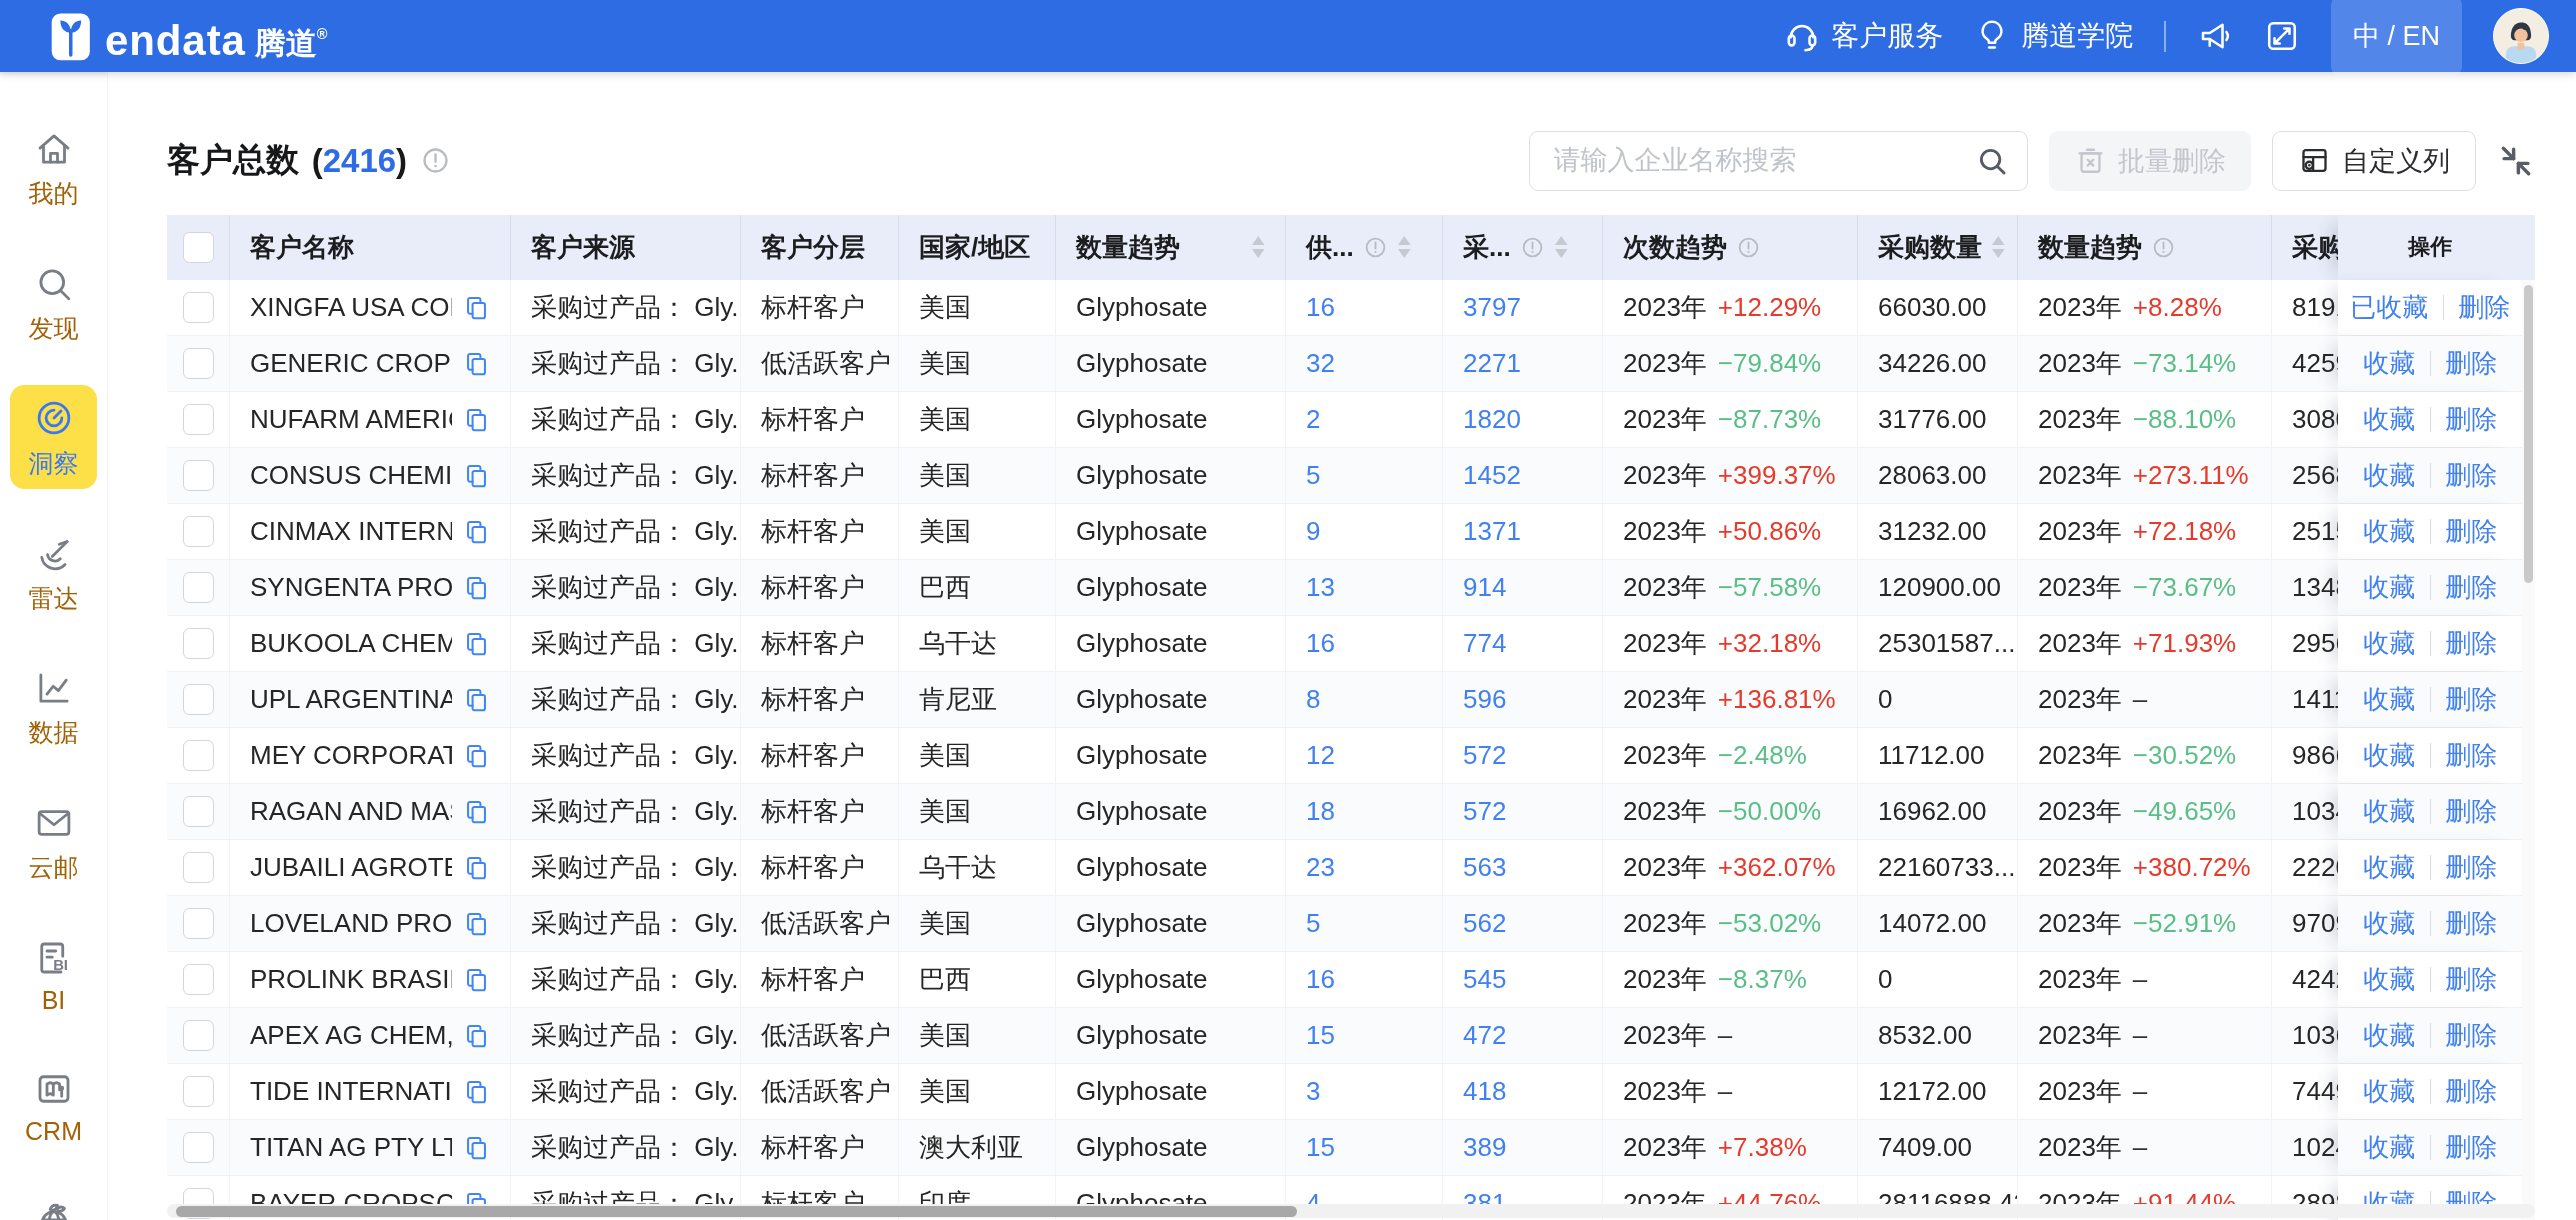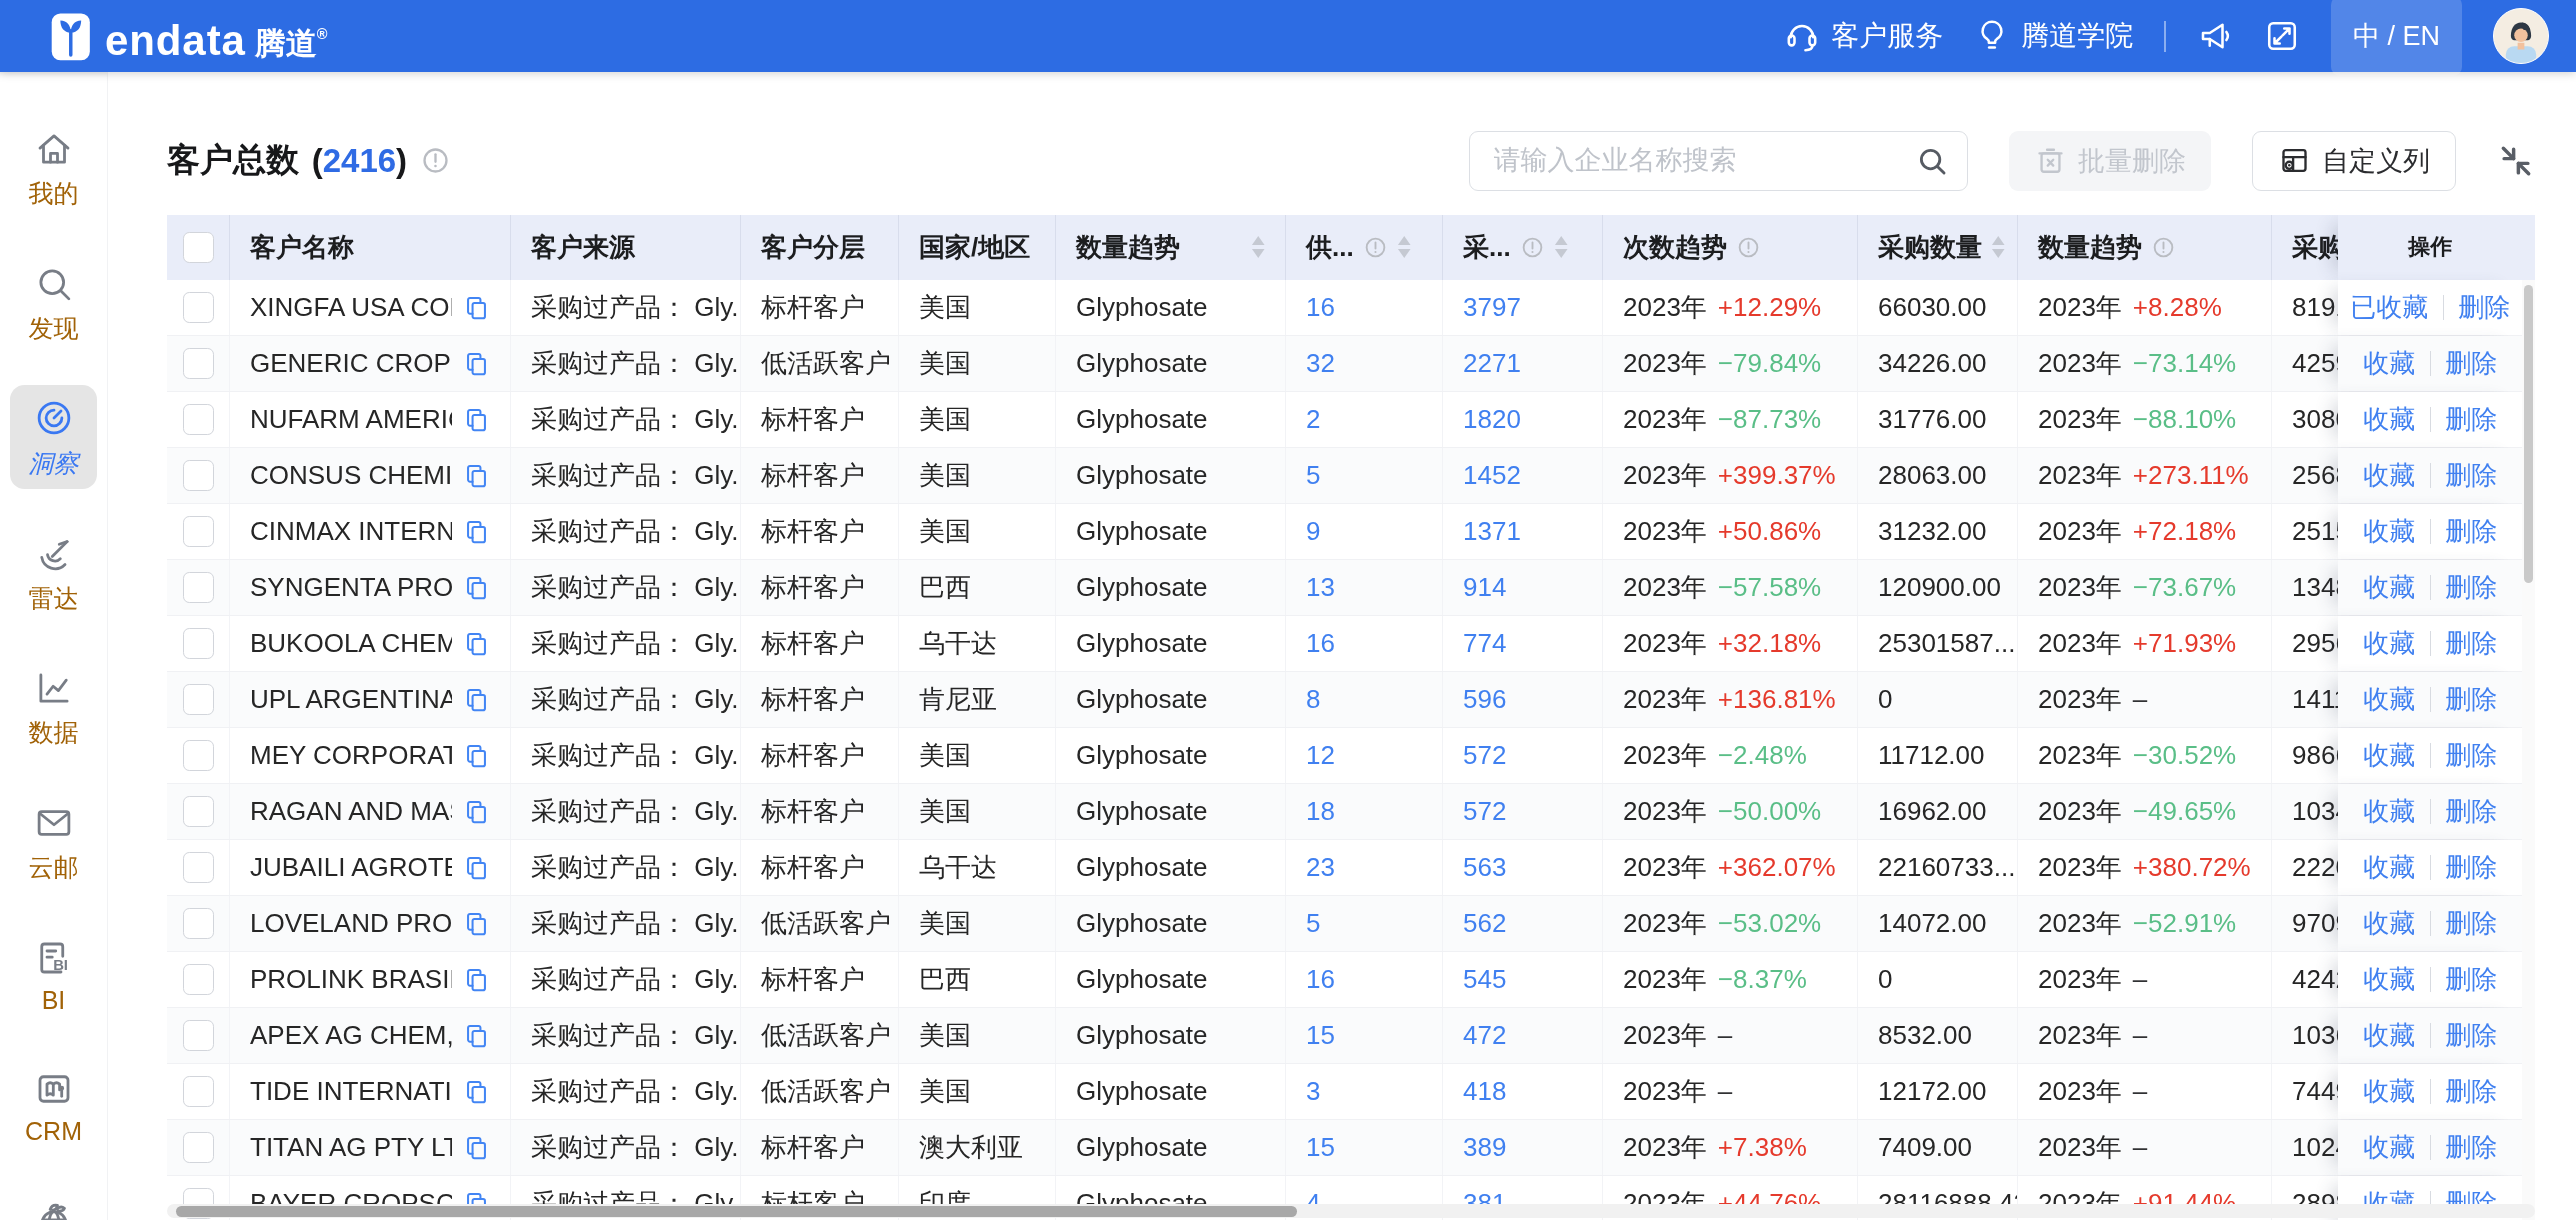--- a/index.html
+++ b/index.html
@@ -28,33 +28,33 @@
   
   .sidebar { position:absolute; top:72px; left:0; bottom:0; width:108px; background:#fff;
     border-right:0.9px solid #f1f2f4; box-shadow:inset 0 7.2px 7.2px -7.2px rgba(0,0,0,.10);
     display:flex; flex-direction:column; align-items:center; padding-top:43px; z-index:20; }
   .side-item { width:87px; padding:12.7px 0 9px; margin-bottom:31px; border-radius:14.5px;
     display:flex; flex-direction:column; align-items:center; gap:7.2px; cursor:pointer;
     color:#a16207; }
   .side-item .si { width:42px; height:42px; stroke:#787d86; fill:none; stroke-width:1.6;
     stroke-linecap:round; stroke-linejoin:round; }
   .side-label { font-size:25px; }
-  .side-item.active { background:#e5e5e5; color:#3A78F2;font-style:italic; }
+  .side-item.active { background:#fde047; color:#3A78F2; }
   .side-item.active .si { stroke:#3A78F2; }
 
   
   .main { position:absolute; top:72px; left:108px; right:0; bottom:0; background:#fff;
     padding:58px 41px 0 59px; }
   .page-head { display:flex; align-items:center; justify-content:space-between; height:61px; }
   .page-title { display:flex; align-items:center; gap:12.7px; font-size:33px; font-weight:bold;
     color:#17181a; }
   .title-count { color:#2F6BE4; }
   .info-ic { width:31px; height:31px; stroke:#b9bcc2; fill:none; stroke-width:1.8;
     stroke-linecap:round; }
-  .head-tools { display:flex; align-items:center; gap:41px; }
+  .head-tools { display:flex; align-items:center; gap:21px; }
   .search-box { width:499px; height:60px; border:1.8px solid #dcdfe4; border-radius:9px;
     display:flex; align-items:center; padding:0 18px 0 23.5px; }
   .search-box input { border:none; outline:none; flex:1; font-size:27px; color:#333;
     font-family:inherit; }
   .search-box input::placeholder { color:#bfc3ca; }
   .search-ic { width:34px; height:34px; stroke:#565b63; fill:none; stroke-width:2;
     stroke-linecap:round; cursor:pointer; }
   .btn { height:60px; display:flex; align-items:center; gap:11px; font-size:27px;
     border-radius:9px; padding:0 25px; cursor:pointer; font-family:inherit; }
   .btn-disabled { background:#f4f5f7; color:#c2c6cd; border:none; cursor:not-allowed; }

